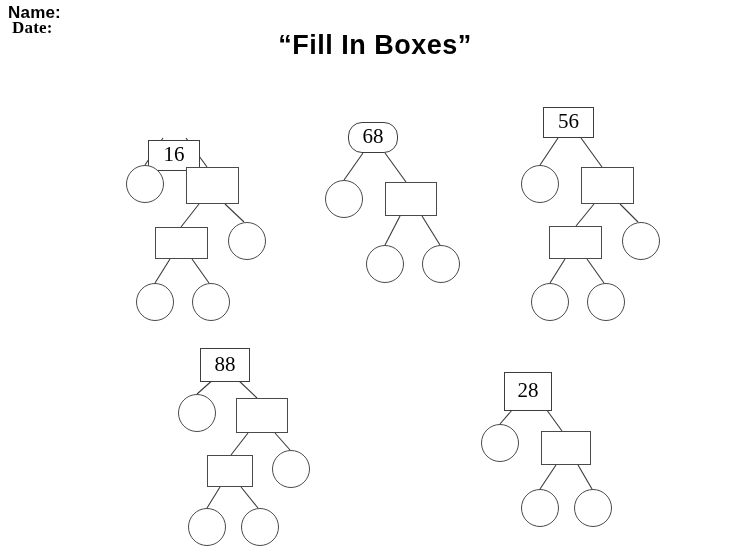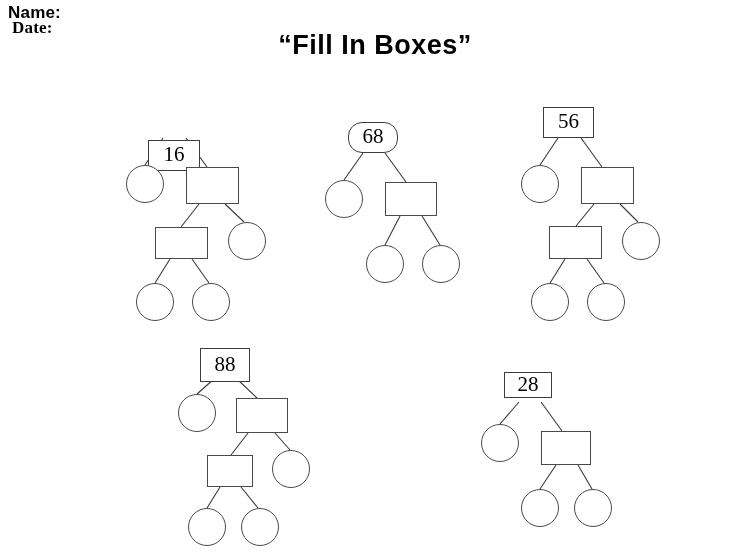--- a/index.html
+++ b/index.html
@@ -154,21 +154,21 @@
       <div class="node circle" style="left: 587px; top: 283px; width: 38px; height: 38px;"></div>
       <div class="node box root" style="left: 200px; top: 348px; width: 50px; height: 34px;">
         <span class="root-value">88</span>
       </div>
       <div class="node circle" style="left: 178px; top: 394px; width: 38px; height: 38px;"></div>
       <div class="node box" style="left: 236px; top: 398px; width: 52px; height: 35px;"></div>
       <div class="node box" style="left: 207px; top: 455px; width: 46px; height: 32px;"></div>
       <div class="node circle" style="left: 272px; top: 450px; width: 38px; height: 38px;"></div>
       <div class="node circle" style="left: 188px; top: 508px; width: 38px; height: 38px;"></div>
       <div class="node circle" style="left: 241px; top: 508px; width: 38px; height: 38px;"></div>
-      <div class="node box root" style="left: 504px; top: 372px; width: 48px; height: 26px;">
+      <div class="node box root" style="left: 504px; top: 372px; width: 48px; height: 39px;">
         <span class="root-value">28</span>
       </div>
       <div class="node circle" style="left: 481px; top: 424px; width: 38px; height: 38px;"></div>
       <div class="node box" style="left: 541px; top: 431px; width: 50px; height: 34px;"></div>
       <div class="node circle" style="left: 521px; top: 489px; width: 38px; height: 38px;"></div>
       <div class="node circle" style="left: 574px; top: 489px; width: 38px; height: 38px;"></div>
     </div>
 
 </div>
 

